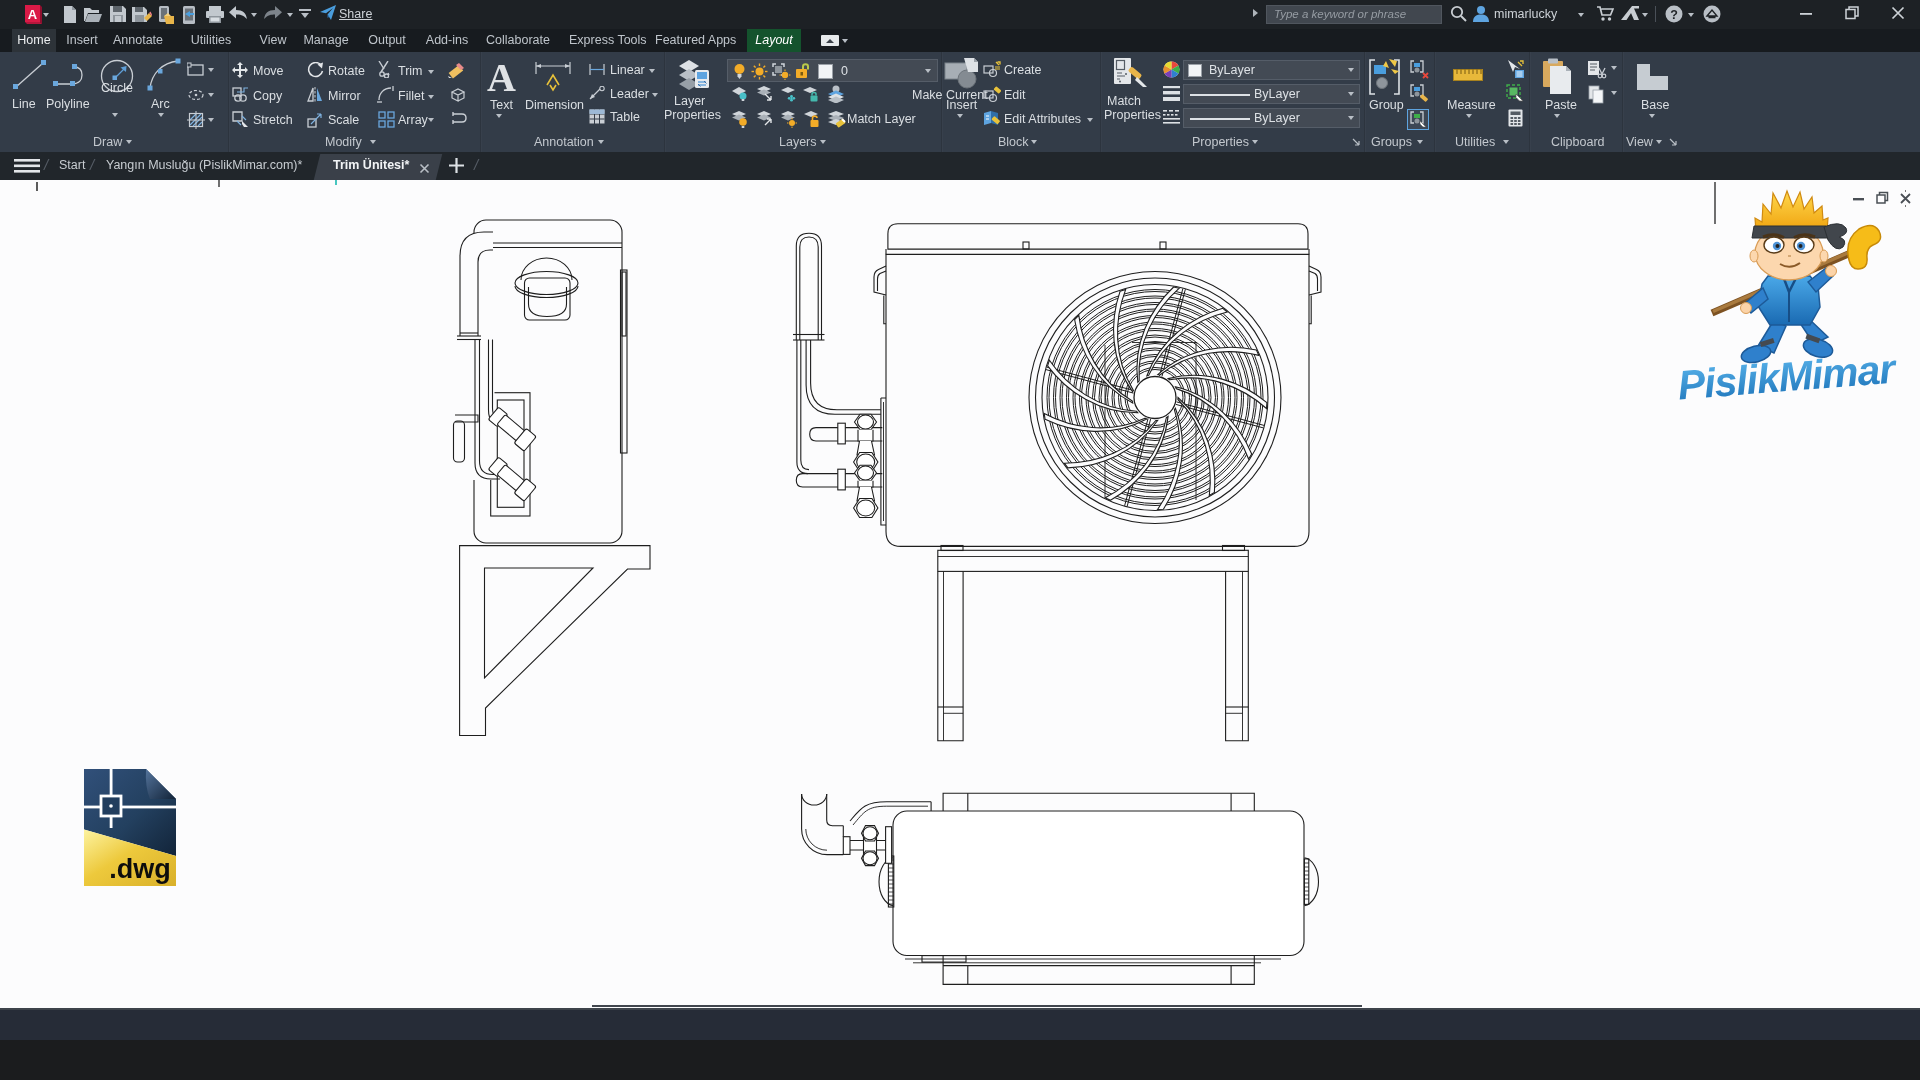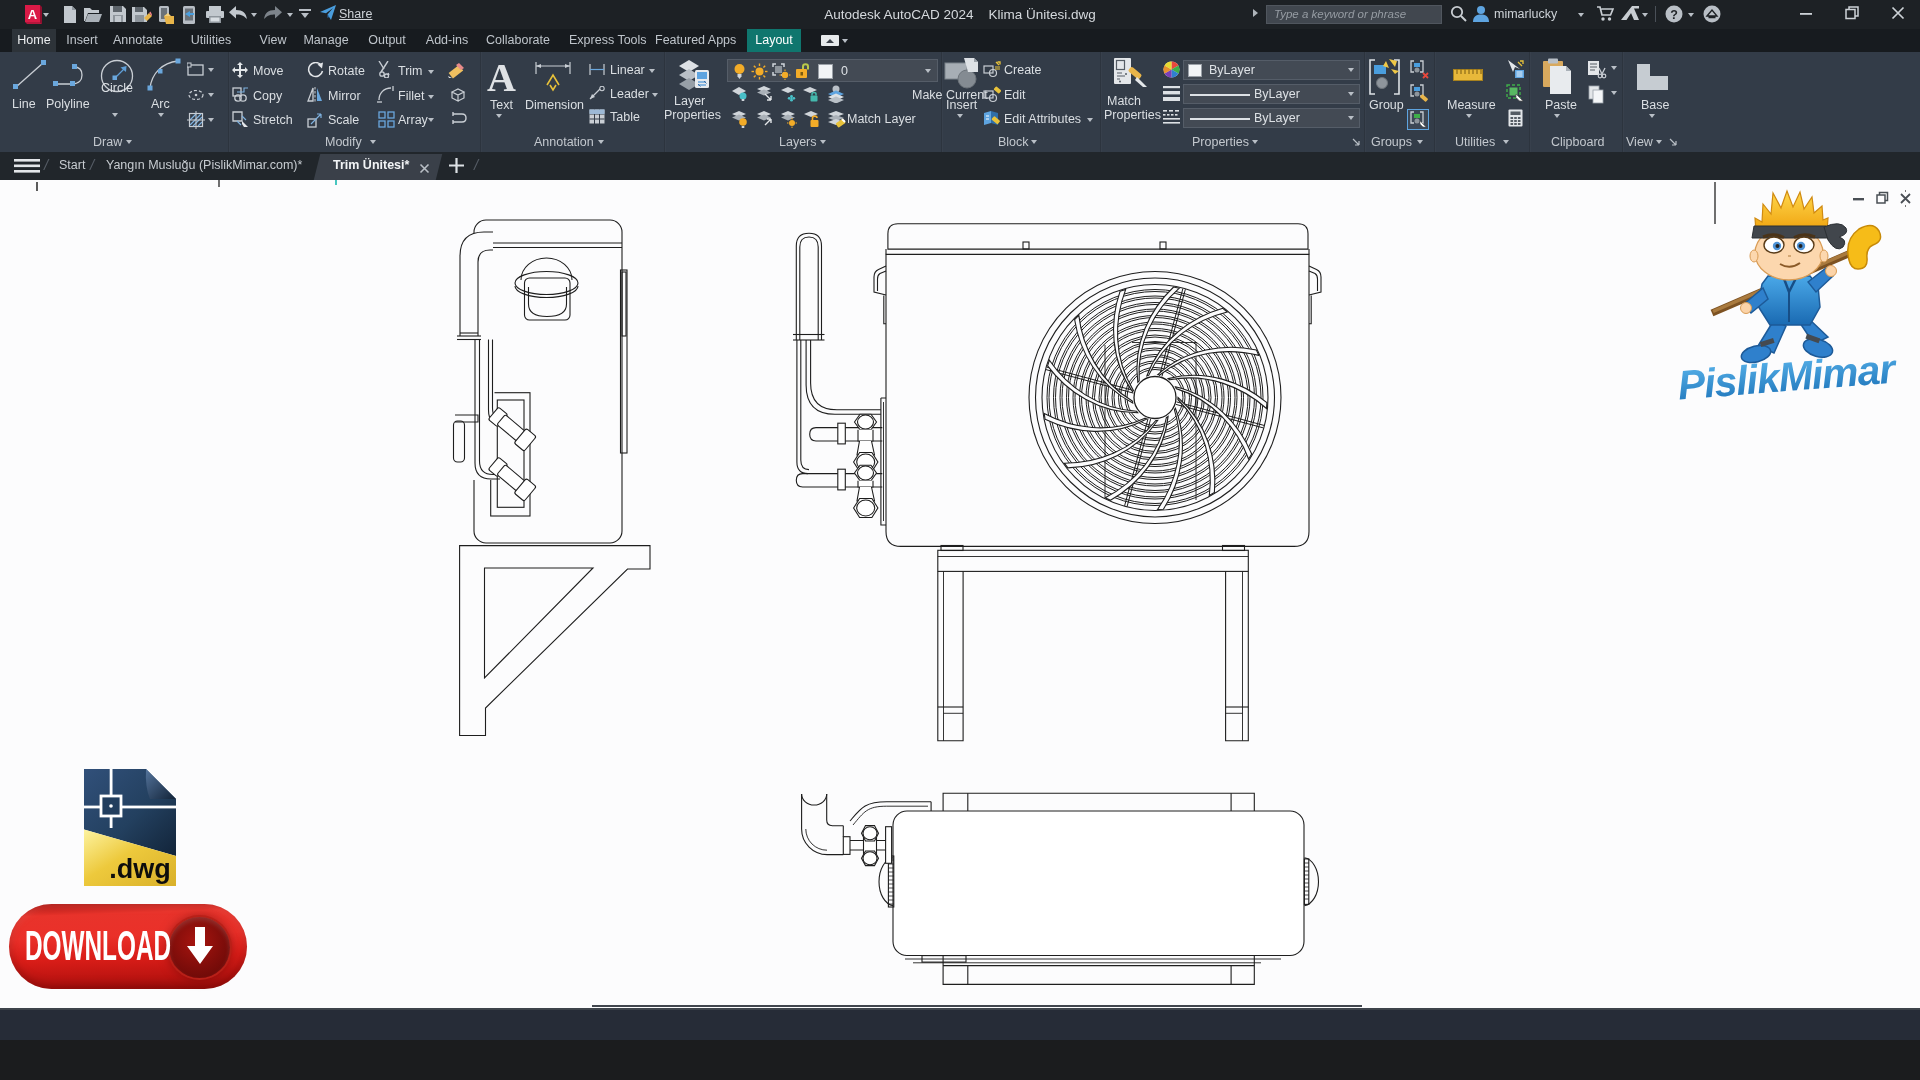--- a/index.html
+++ b/index.html
@@ -11,21 +11,21 @@
 #titlebar { position:absolute; left:0; top:0; width:1920px; height:29px; background:#1d2125; }
 #titlebar .ic { position:absolute; top:6px; }
 #title-text { position:absolute; top:7px; left:0; width:1920px; text-align:center; color:#d5d9dd; font-size:13.5px; }
 #searchbox { position:absolute; left:1266px; top:5px; width:176px; height:19px; background:#41474f; border:1px solid #50565e; color:#969ca3; font-style:italic; font-size:11.5px; line-height:17px; padding-left:7px; }
 .tbtxt { position:absolute; color:#cdd2d7; font-size:12.5px; top:7px; }
 
 
 #menubar { position:absolute; left:0; top:29px; width:1920px; height:23px; background:#171b1f; }
 .mtab { position:absolute; top:0; height:23px; line-height:23px; color:#bfc5cb; font-size:12.5px; text-align:center; white-space:nowrap; }
 #mtab-home { background:#2d3339; color:#eceef0; }
-#mtab-layout { background:#0f766e; color:#fff; }
+#mtab-layout { background:#14532d; color:#fff;font-style:italic; }
 
 
 #ribbon { position:absolute; left:0; top:52px; width:1920px; height:100px; background:#333c48; }
 #ribbon .sep { position:absolute; top:0; width:2px; height:100px; background:linear-gradient(90deg,#272e37,#3d4653); }
 .plabel { position:absolute; bottom:3px; color:#c3c8ce; font-size:12.5px; }
 .rtxt { position:absolute; color:#dbdfe3; font-size:12.5px; }
 .caret { position:absolute; width:0; height:0; border-left:3.5px solid transparent; border-right:3.5px solid transparent; border-top:4px solid #b9bfc6; }
 
 
 #filebar { position:absolute; left:0; top:152px; width:1920px; height:28px; background:#21262b; }
@@ -111,21 +111,20 @@
   <svg class="ic" style="left:299px; top:9px;" width="12" height="9" viewBox="0 0 12 9">
       <rect x="0" y="0" width="12" height="2" fill="#b9bfc6"></rect>
       <path d="M2 4 L10 4 L6 9 Z" fill="#b9bfc6"></path>
     </svg>
 
   <svg class="ic" style="left:320px; top:5px;" width="16" height="16" viewBox="0 0 16 16">
       <path d="M0 7 L16 0 L11 15 L7.5 9.5 L13 3 L6 8.2 Z" fill="#4a9ede"></path>
       <path d="M7.5 9.5 L7.5 13 L9.3 11.7 Z" fill="#2e6ea8"></path>
     </svg>
   <div class="tbtxt" style="left:339px;text-decoration:underline;">Share</div>
-  <div id="title-text">Autodesk AutoCAD 2024&nbsp;&nbsp;&nbsp;&nbsp;Klima Ünitesi.dwg</div>
 
   <div style="position:absolute; left:1253px; top:9px; width:0; height:0; border-top:4.5px solid transparent; border-bottom:4.5px solid transparent; border-left:5px solid #aeb4ba;"></div>
   <div id="searchbox">Type a keyword or phrase</div>
   <svg class="ic" style="left:1450px; top:5px;" width="17" height="17" viewBox="0 0 17 17">
       <circle cx="7" cy="7" r="5.2" fill="none" stroke="#c8cdd2" stroke-width="1.8"></circle>
       <line x1="11" y1="11" x2="16" y2="16" stroke="#c8cdd2" stroke-width="2"></line>
     </svg>
   <svg class="ic" style="left:1473px; top:5px;" width="16" height="17" viewBox="0 0 16 17">
       <circle cx="8" cy="5" r="4" fill="#5ea4e0"></circle>
       <path d="M0 17 C0 11 4 9.5 8 9.5 C12 9.5 16 11 16 17 Z" fill="#5ea4e0"></path>
@@ -1028,27 +1027,16 @@
   <path d="M0 0 L62 0 L92 30 L92 87 L0 60.5 Z" fill="url(#dwgb)"></path>
   <path d="M0 60.5 L92 87 L92 117 L0 117 Z" fill="url(#dwgy)"></path>
   <rect x="25.7" y="0" width="2.8" height="59" fill="#fff"></rect>
   <rect x="0" y="36.6" width="92" height="2.8" fill="#fff"></rect>
   <rect x="17" y="27" width="20" height="20" fill="#223e5e" stroke="#fff" stroke-width="2.8"></rect>
   <circle cx="27" cy="37" r="1.8" fill="#fff"></circle>
   <path d="M62 0 L92 30 L66 30 Q61 18 62 0 Z" fill="url(#dwgf)"></path>
   <text x="56" y="109" font-family="Liberation Sans, sans-serif" font-size="27" font-weight="bold" fill="#0d0d0d" text-anchor="middle">.dwg</text>
 </svg>
 
-<div class="abs" style="left:9px; top:724px; width:238px; height:85px; border-radius:42.5px;
-  background: linear-gradient(178deg, #9e0f0c 0%, #e8332b 14%, #ea3029 38%, #d91d18 62%, #b81310 86%, #9e0f0c 100%);
-  box-shadow: inset 0 -4px 8px rgba(80,0,0,0.35), inset 0 4px 6px rgba(255,120,110,0.25);">
-  <div class="abs" style="left:160px; top:12.5px; width:61px; height:61px; border-radius:50%;
-    background: radial-gradient(circle at 45% 40%, #a8150f 0%, #7e0d0a 55%, #5f0705 100%);
-    box-shadow: 0 0 0 2px #b82018, 0 0 12px rgba(70,0,0,0.55), inset 0 3px 5px rgba(255,255,255,0.15);"></div>
-  <svg class="abs" style="left:175px; top:23px;" width="32" height="42" viewBox="0 0 32 42">
-    <path d="M11 0 L21 0 L21 19 L29 19 L16 37 L3 19 L11 19 Z" fill="#fff"></path>
-  </svg>
-  <div class="abs" style="left:16px; top:0; height:85px; line-height:83px; color:#fff; font-size:42px; font-weight:bold; letter-spacing:0px; transform:scaleX(0.58); transform-origin:0 50%; white-space:nowrap;">DOWNLOAD</div>
-</div>
 </div>
 <div id="bbar1"></div>
 <div class="abs" style="left:592px; top:1005px; width:770px; height:2px; background:#41464e;"></div>
 <div id="bbar2"></div>
 
 </body></html>

